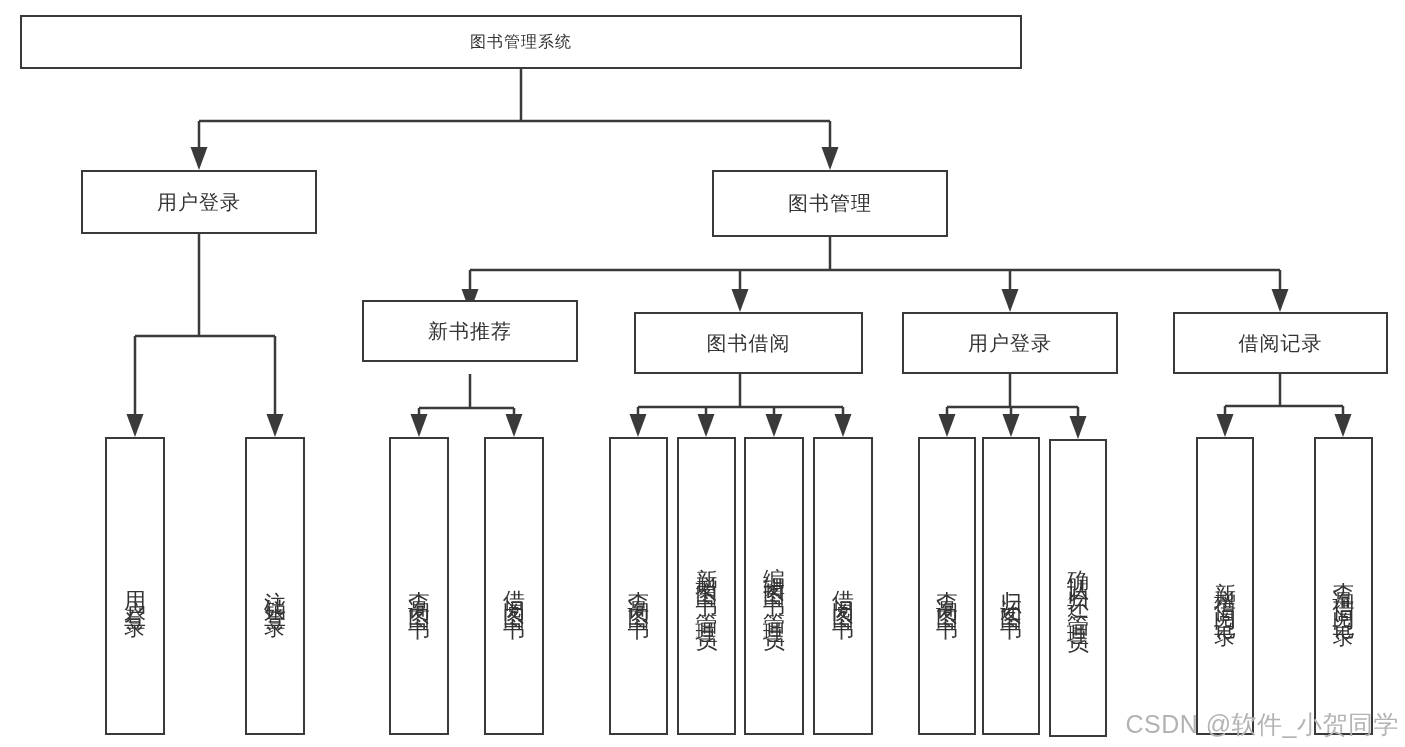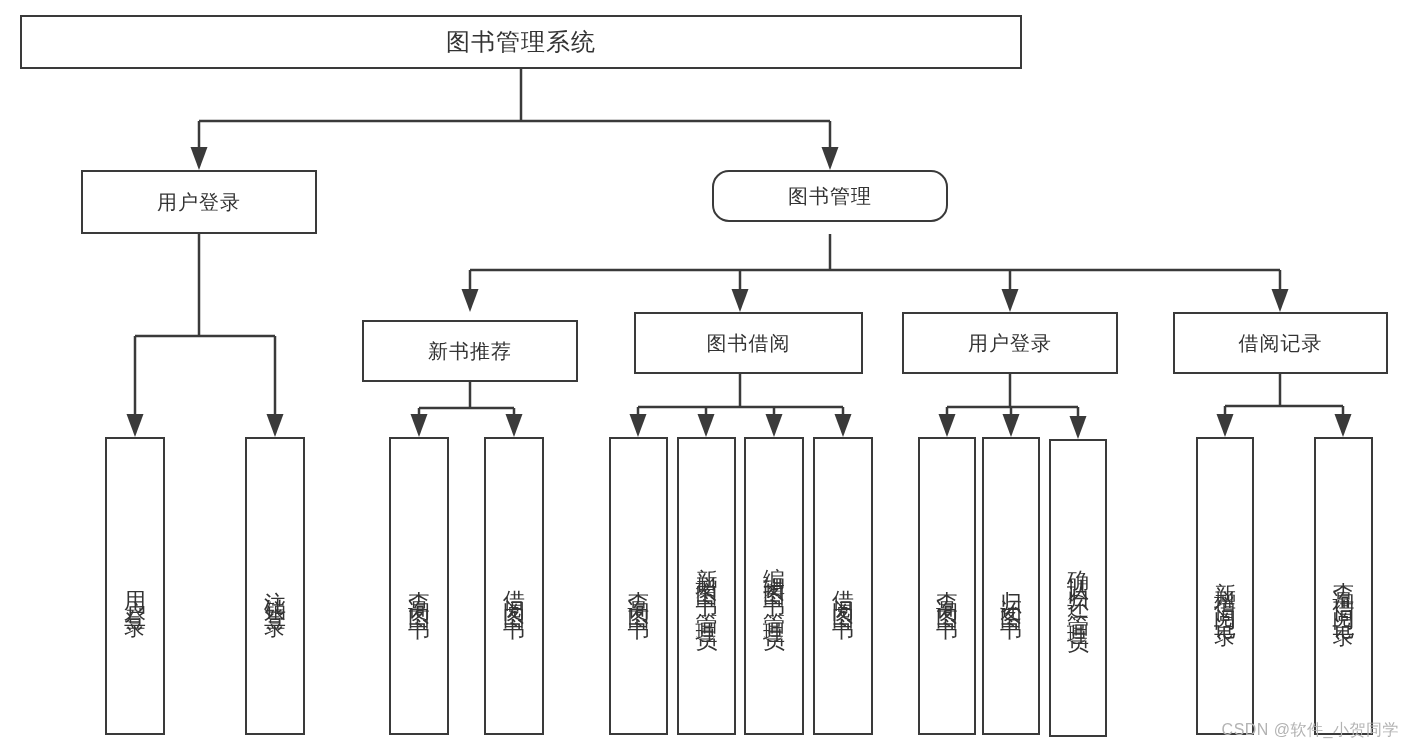--- a/index.html
+++ b/index.html
@@ -32,36 +32,36 @@
     align-items:center;
     justify-content:center;
     z-index:2;
     text-align:center;
   }
   .h-node{
     font-size:20px;
     letter-spacing:1px;
   }
   .root-node{
-    font-size:24px;
+    font-size:16px;
     letter-spacing:1px;
   }
   .v-node{
     writing-mode:vertical-rl;
     text-orientation:mixed;
     font-size:22px;
     letter-spacing:9px;
     line-height:1;
     padding-top:9px; 
   }
   .watermark{
     position:absolute;
     right:6px;
     bottom:6px;
-    font-size:16px;
+    font-size:25px;
     color:var(--wm);
     z-index:3;
     letter-spacing:0.5px;
     white-space:nowrap;
   }
 </style>
 </head>
 <body>
 
 <div class="canvas">
@@ -117,23 +117,23 @@
       <line x1="1225" y1="406" x2="1343" y2="406" stroke="#3a3a3a" stroke-width="2.5"></line>
       <line x1="1225" y1="406" x2="1225" y2="417" stroke="#3a3a3a" stroke-width="2.5"></line>
       <polygon points="1216.5,414 1233.5,414 1225,437" fill="#3a3a3a"></polygon>
       <line x1="1343" y1="406" x2="1343" y2="417" stroke="#3a3a3a" stroke-width="2.5"></line>
       <polygon points="1334.5,414 1351.5,414 1343,437" fill="#3a3a3a"></polygon>
     </svg>
 
   <div class="node root-node" style="left:20px;top:15px;width:1002px;height:54px;">图书管理系统</div>
 
   <div class="node h-node" style="left:81px;top:170px;width:236px;height:64px;">用户登录</div>
-  <div class="node h-node" style="left:712px;top:170px;width:236px;height:52px;border-radius:17px;">图书管理</div>
+  <div class="node h-node" style="left:712px;top:170px;width:236px;height:67px;">图书管理</div>
 
-  <div class="node h-node" style="left:362px;top:320px;width:216px;height:62px;">新书推荐</div>
+  <div class="node h-node" style="left:362px;top:300px;width:216px;height:62px;">新书推荐</div>
   <div class="node h-node" style="left:634px;top:312px;width:229px;height:62px;">图书借阅</div>
   <div class="node h-node" style="left:902px;top:312px;width:216px;height:62px;">用户登录</div>
   <div class="node h-node" style="left:1173px;top:312px;width:215px;height:62px;">借阅记录</div>
 
   <div class="node v-node" style="left:105px;top:437px;width:60px;height:298px;">用户登录</div>
   <div class="node v-node" style="left:245px;top:437px;width:60px;height:298px;">注销登录</div>
 
   <div class="node v-node" style="left:389px;top:437px;width:60px;height:298px;">查询图书</div>
   <div class="node v-node" style="left:484px;top:437px;width:60px;height:298px;">借阅图书</div>
 

